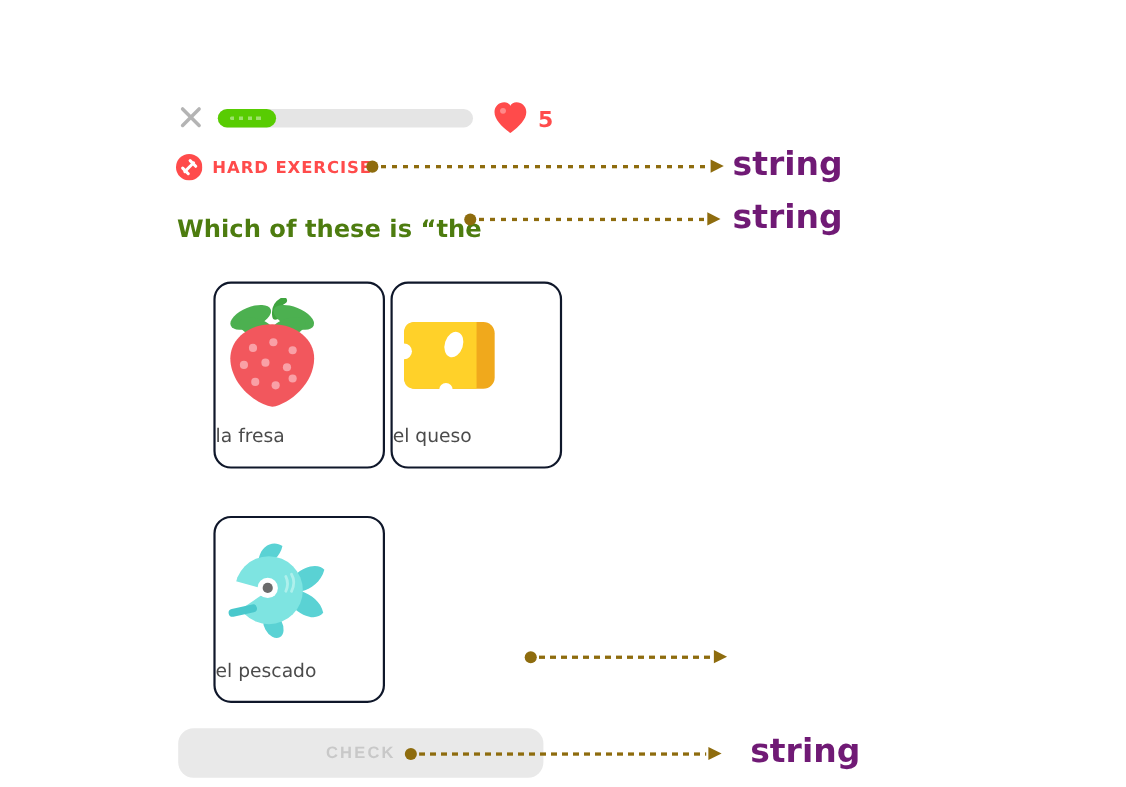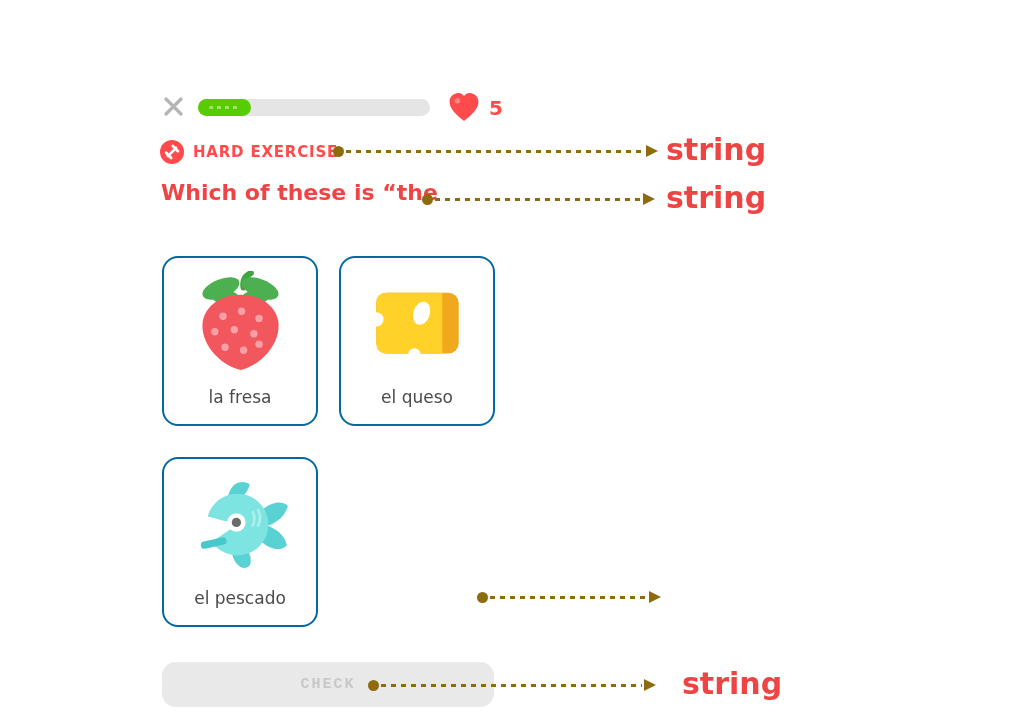--- a/index.html
+++ b/index.html
@@ -28,63 +28,63 @@
     background: repeating-linear-gradient(90deg, rgba(255,255,255,0.42) 0 4px, transparent 4px 8px);
   }
   .hearts { position: absolute; left: 447px; top: 92px; display: flex; align-items: center; gap: 8px; }
   .hearts-count { color: #ff4b4b; font-size: 20px; font-weight: bold; line-height: 30px; }
 
   
   .badge-row { position: absolute; left: 160px; top: 140px; height: 24px; display: flex; align-items: center; gap: 9px; }
   .badge-label { color: #ff4b4b; font-size: 15px; font-weight: bold; letter-spacing: 0.8px; }
 
   
-  .question { position: absolute; left: 161px; top: 176px; font-size: 22px; font-weight: bold; color: #ef4444; line-height: 33px; }
+  .question { position: absolute; left: 161px; top: 192px; font-size: 22px; font-weight: bold; color: #4d7c0f; line-height: 33px; }
 
   
   .card {
     position: absolute; width: 156px; height: 170px;
-    background: #ffffff; border: 2px solid #0369a1; border-radius: 16px;
-    display: flex; flex-direction: column; align-items: center;
-    padding-top: 13px; cursor: pointer;
+    background: #ffffff; border: 2px solid #0f172a; border-radius: 16px;
+    display: flex; flex-direction: column; 
+    padding-top: 13px; cursor: pointer; margin-left: 32px;
   }
   .card-1 { left: 162px; top: 256px; }
-  .card-2 { left: 339px; top: 256px; }
-  .card-3 { left: 162px; top: 457px; }
+  .card-2 { left: 323px; top: 256px; }
+  .card-3 { left: 162px; top: 469px; }
   .card-4 { left: 339px; top: 451px; }
   .card-icon { width: 103px; height: 103px; }
   .card-label { margin-top: auto; margin-bottom: 17px; font-size: 17px; color: #4b4b4b; }
 
   
   .check-btn {
     position: absolute; left: 162px; top: 662px; width: 332px; height: 45px;
     background: #e9e9e9; border: none; border-radius: 14px;
     display: flex; align-items: center; justify-content: center;
-    font-family: Liberation Mono, monospace;
+    font-family: Liberation Sans, sans-serif;
     font-size: 15px; font-weight: bold; letter-spacing: 2px; color: #c8c8c8;
   }
 
   
   .arrow { position: absolute; height: 12px; display: flex; align-items: center; }
   .arrow-dot { width: 11px; height: 11px; border-radius: 50%; background: #8e6c0e; flex: none; }
   .arrow-line {
     flex: 1; height: 3px; margin: 0 2px;
     background: repeating-linear-gradient(90deg, #8e6c0e 0 5px, transparent 5px 10px);
   }
   .arrow-head {
     flex: none; width: 0; height: 0;
     border-top: 6px solid transparent; border-bottom: 6px solid transparent;
     border-left: 12px solid #8e6c0e;
   }
   .arrow-1 { left: 333px; top: 145px; width: 325px; }
   .arrow-2 { left: 422px; top: 193px; width: 233px; }
   .arrow-3 { left: 477px; top: 591px; width: 184px; }
   .arrow-4 { left: 368px; top: 679px; width: 288px; }
 
-  .anno { position: absolute; font-size: 30px; font-weight: bold; color: #ef4444; line-height: 34px; }
+  .anno { position: absolute; font-size: 30px; font-weight: bold; color: #701a75; line-height: 34px; }
   .anno-1 { left: 666px; top: 133px; }
   .anno-2 { left: 666px; top: 181px; }
   .anno-3 { left: 683px; top: 580px; }
   .anno-4 { left: 682px; top: 667px; }
 </style>
 </head>
 <body>
 
 <div class="canvas">
 

